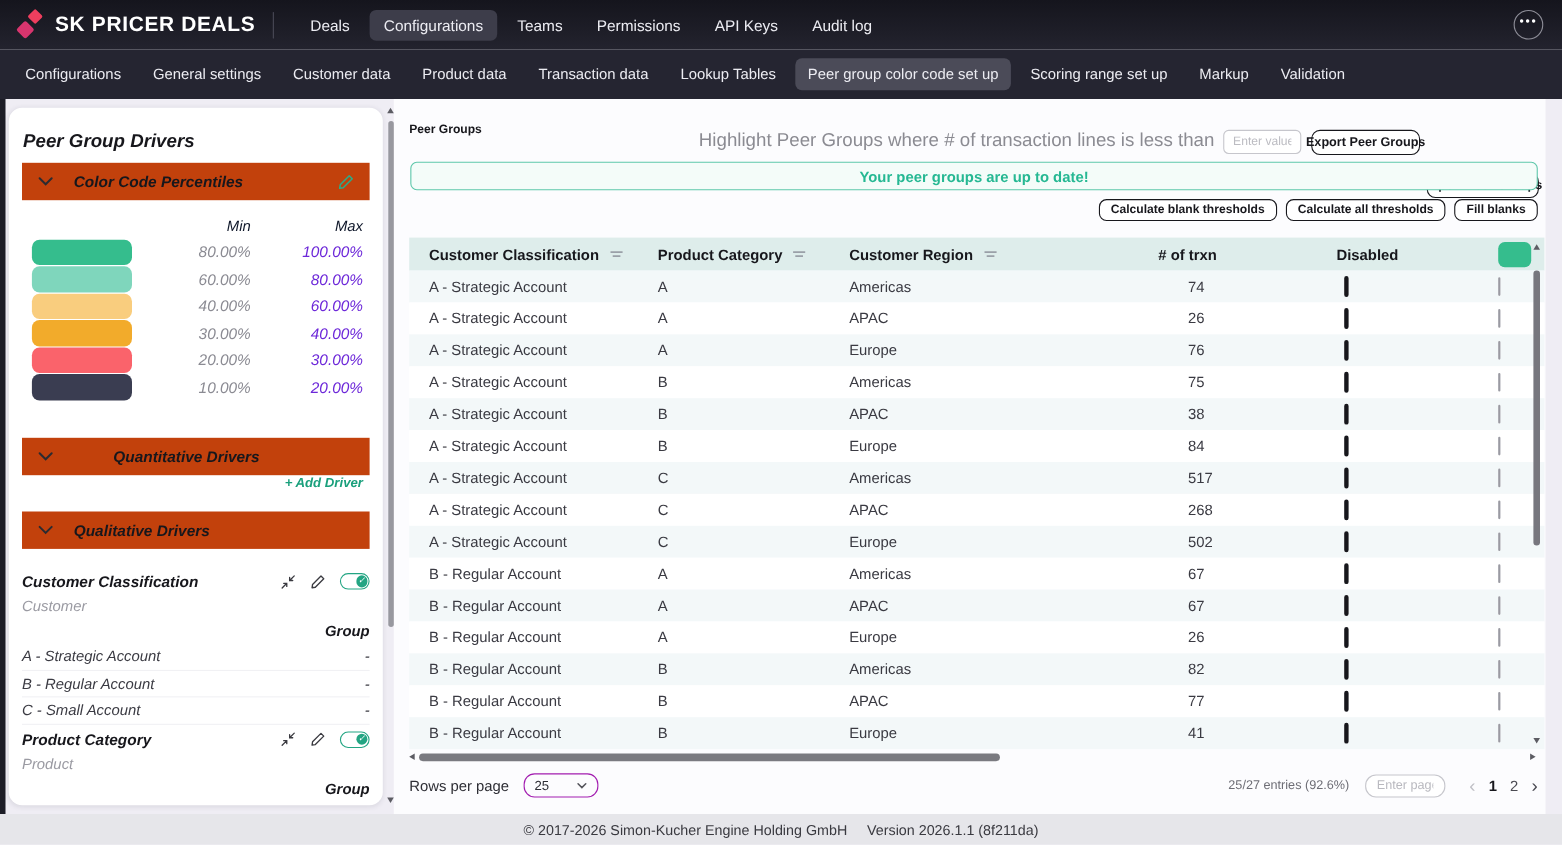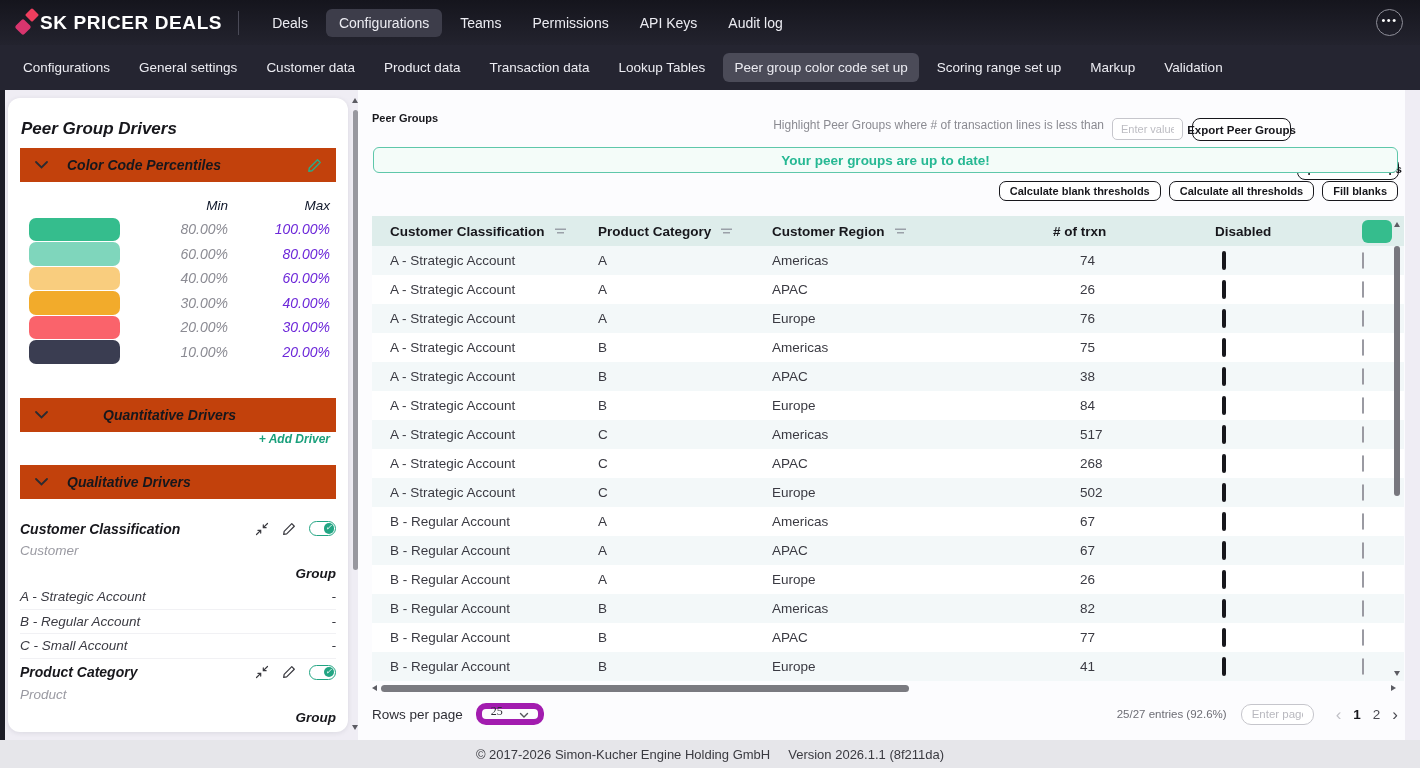--- a/index.html
+++ b/index.html
@@ -4,21 +4,21 @@
 <style>
   * { box-sizing: border-box; }
   html,body { margin:0; padding:0; }
   body {
     width:1420px; height:768px; overflow:hidden; position:relative;
     font-family:"Liberation Sans", sans-serif; background:#efedf4; color:#17171c;
   }
   
   .topbar { position:absolute; top:0; left:0; right:0; height:45px;
     background:linear-gradient(180deg,#15151d,#23232e); display:flex; align-items:center; color:#fff; }
-  .brand { display:flex; align-items:center; gap:0; padding-left:14px; }
+  .brand { display:flex; align-items:center; gap:10px; padding-left:14px; }
   .brand-title { font-size:19px; font-weight:700; letter-spacing:.6px; white-space:nowrap; }
   .v-divider { width:1px; height:24px; background:#4a4a57; margin:0 20px 0 16px; }
   .nav-item { font-size:14px; color:#ececf2; padding:6px 13px; border-radius:6px; margin-right:5px;
     cursor:pointer; white-space:nowrap; }
   .topbar .nav-item.active { background:#3d3d4a; }
   .more-btn { margin-left:auto; margin-right:17px; width:27px; height:27px; border:1.5px solid #8f8f99;
     border-radius:50%; display:flex; align-items:center; justify-content:center;
     color:#fff; font-size:11px; letter-spacing:1.5px; line-height:1; padding-bottom:4px; }
   
   .subnav { position:absolute; top:45px; left:0; right:0; height:45px; background:#252531;
@@ -64,21 +64,21 @@
   
   .sb-scroll { position:absolute; left:351px; top:8px; width:9px; height:632px; }
   .sb-thumb { position:absolute; left:2px; top:12px; width:5px; height:460px; background:#98989f; border-radius:3px; }
   .tri { width:0; height:0; position:absolute; }
   .tri-up { border-left:3.5px solid transparent; border-right:3.5px solid transparent; border-bottom:5px solid #5c5c63; }
   .tri-down { border-left:3.5px solid transparent; border-right:3.5px solid transparent; border-top:5px solid #5c5c63; }
   .tri-left { border-top:3.5px solid transparent; border-bottom:3.5px solid transparent; border-right:5px solid #5c5c63; }
   .tri-right { border-top:3.5px solid transparent; border-bottom:3.5px solid transparent; border-left:5px solid #5c5c63; }
   
   .page-title { position:absolute; left:372px; top:22px; font-size:11px; font-weight:700; }
-  .highlight-label { position:absolute; right:316px; top:28px; font-size:12px; color:#8b8b92; white-space:nowrap; }
+  .highlight-label { position:absolute; right:316px; top:28px; font-size:17px; color:#8b8b92; white-space:nowrap; }
   .enter-value { position:absolute; left:1112px; top:28px; width:71px; height:22px; border:1px solid #c6c6cc;
     border-radius:5px; font-size:11px; padding:0 8px; color:#55555c; font-family:"Liberation Sans",sans-serif; outline:none; }
   .enter-value::placeholder { color:#bcbcc2; }
   .btn-outline { border:1.5px solid #17171c; border-radius:8px; background:#fff; font-weight:700;
     font-size:11.5px; color:#17171c; display:flex; align-items:center; justify-content:center;
     height:23px; padding:0 10px; cursor:pointer; white-space:nowrap; }
   .export-btn { position:absolute; left:1192px; top:28px; width:99px; }
   .import-btn { position:absolute; left:1297px; top:28px; width:102px;margin-top:39px; }
   .banner { position:absolute; left:373px; top:57px; width:1025px; height:26px; border:1px solid #5ec7aa;
     border-radius:6px; background:#f4fcf9; display:flex; align-items:center; justify-content:center;
@@ -95,22 +95,22 @@
   .c4 { padding-left:27px; }
   .cb { width:15px; height:15px; border:2px solid #17171c; border-radius:4px; background:#fff; margin-left:7px; cursor:pointer; }
   .row-input { width:42px; height:22px; border:1px solid #9a9aa2; border-radius:6px; background:#fff; margin-left:12px; }
   .hdr-swatch { width:30px; height:23px; border-radius:6px; margin-left:12px; }
   .v-scroll { position:absolute; left:1392px; top:128px; width:10px; height:458px; }
   .v-thumb { position:absolute; left:2px; top:28px; width:6px; height:250px; background:#77777e; border-radius:3px; }
   .h-scroll { position:absolute; left:372px; top:594px; width:1024px; height:9px; }
   .h-thumb { position:absolute; left:9px; top:1px; width:528px; height:7px; background:#7a7a80; border-radius:4px; }
   .pager { position:absolute; left:372px; top:610px; width:1032px; height:28px; display:flex;
     align-items:center; font-size:13.5px; color:#2e2e35; }
-  .rpp-select { margin-left:13px; width:68px; height:22px; border:6px solid #a21caf; border-radius:10px;
-    display:flex; align-items:flex-end; padding:0 9px; font-size:12px; cursor:pointer;font-family:Liberation Serif, serif; }
+  .rpp-select { margin-left:13px; width:68px; height:22px; border:1px solid #a21caf; border-radius:10px;
+    display:flex; align-items:center; padding:0 9px; font-size:12px; cursor:pointer; }
   .rpp-select .chev-s { margin-left:auto; display:flex; }
   .pager .spacer { flex:1; }
   .entries { font-size:11.5px; color:#6d6d75; margin-right:14px; }
   .enter-page { width:73px; height:21px; border:1px solid #c6c6cc; border-radius:10px; font-size:11.5px;
     padding:0 10px; color:#55555c; margin-right:16px; outline:none; font-family:"Liberation Sans",sans-serif; }
   .enter-page::placeholder { color:#b9b9bf; }
   .pg-arrow { font-size:17px; padding:0 6px; cursor:pointer; line-height:1; }
   .pg-prev { color:#c0c0c6; } .pg-next { color:#4a4a52; }
   .pg-num { padding:0 6px; color:#4a4a52; cursor:pointer; }
   .pg-num.current { color:#17171c; font-weight:700; }

